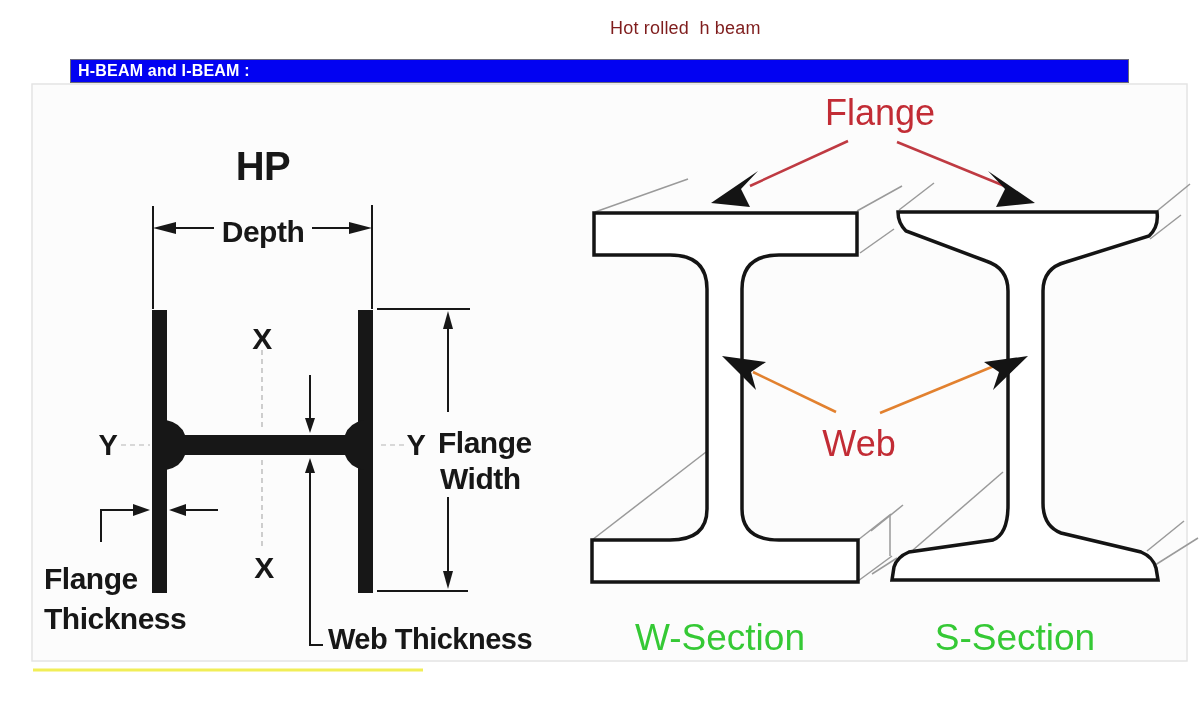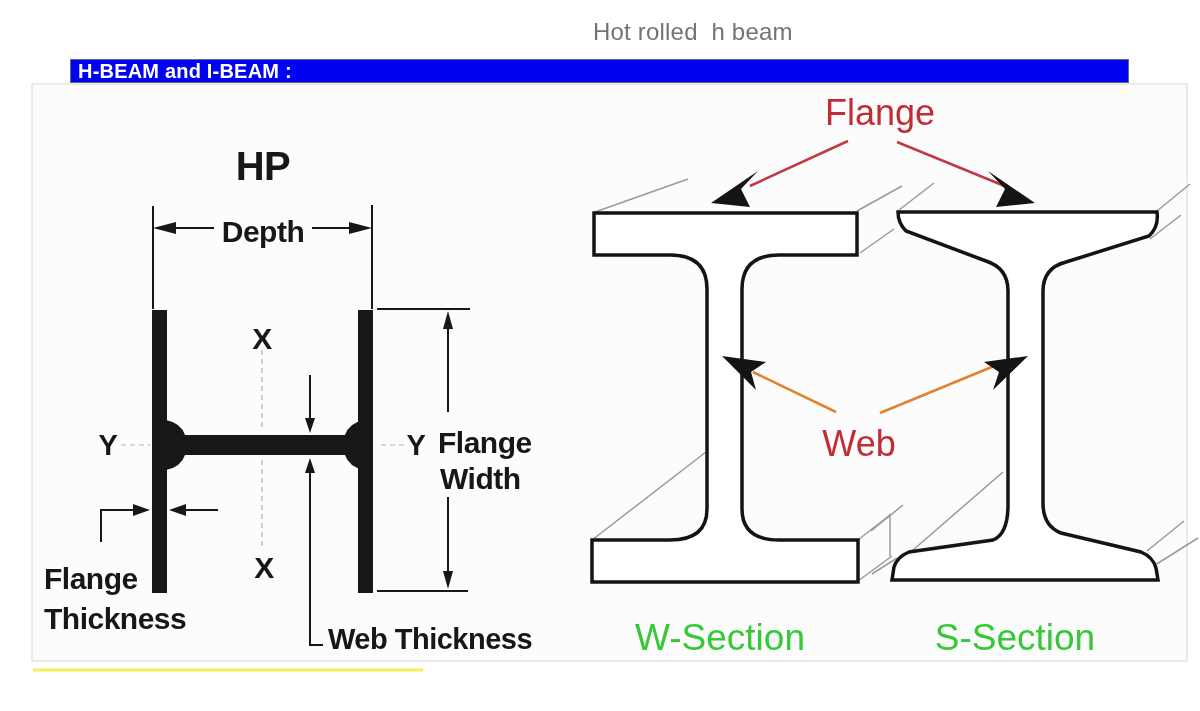--- a/index.html
+++ b/index.html
@@ -1,22 +1,22 @@
 <!DOCTYPE html>
 <html><head>
 <meta charset="utf-8">
 <style>
   html,body{margin:0;padding:0;background:#ffffff;}
   #stage{position:relative;width:1200px;height:711px;background:#ffffff;overflow:hidden;
          font-family:"Liberation Sans",sans-serif;}
-  #page-title{position:absolute;left:593px;top:18px;font-size:24px;color:#737373;
+  #page-title{position:absolute;left:610px;top:18px;font-size:18px;color:#7f1d1d;
               white-space:pre;letter-spacing:0.2px;}
   #banner{position:absolute;left:70px;top:59px;width:1059px;height:24px;
           background:#0202f2;border:1px solid #69697a;box-sizing:border-box;}
-  #banner .lbl{color:#ffffff;font-size:20px;font-weight:bold;line-height:22px;
+  #banner .lbl{color:#ffffff;font-size:16px;font-weight:bold;line-height:22px;
                padding-left:7px;letter-spacing:0.2px;}
   svg{position:absolute;left:0;top:0;}
   .dimtxt{font-family:"Liberation Sans",sans-serif;font-weight:bold;fill:#171717;
           letter-spacing:-0.5px;}
   .rtxt{font-family:"Liberation Sans",sans-serif;}
 </style>
 </head>
 <body>
 
 <div id="stage">

